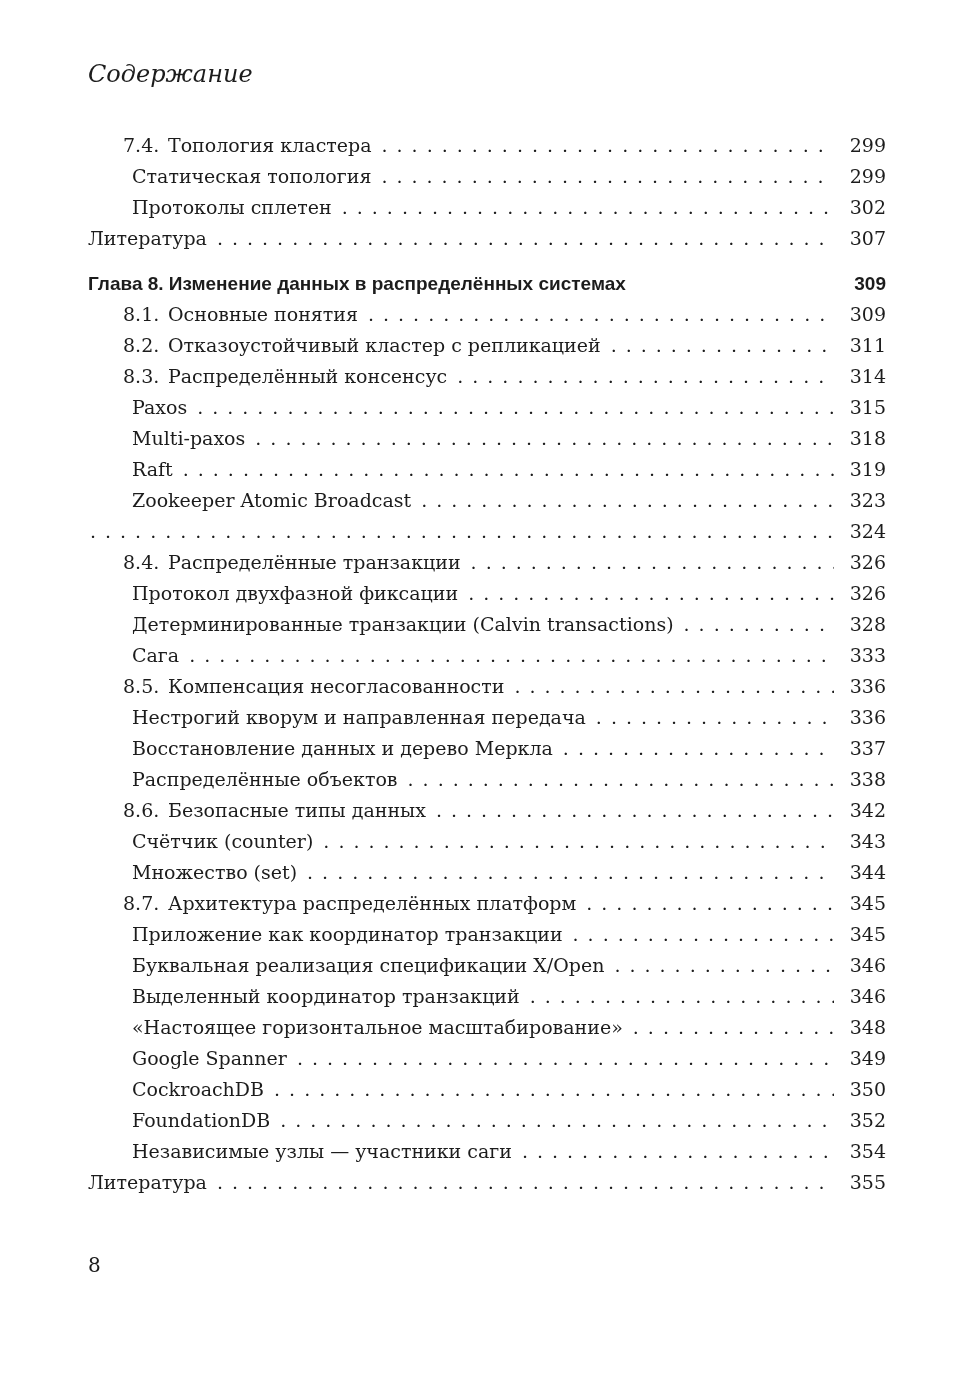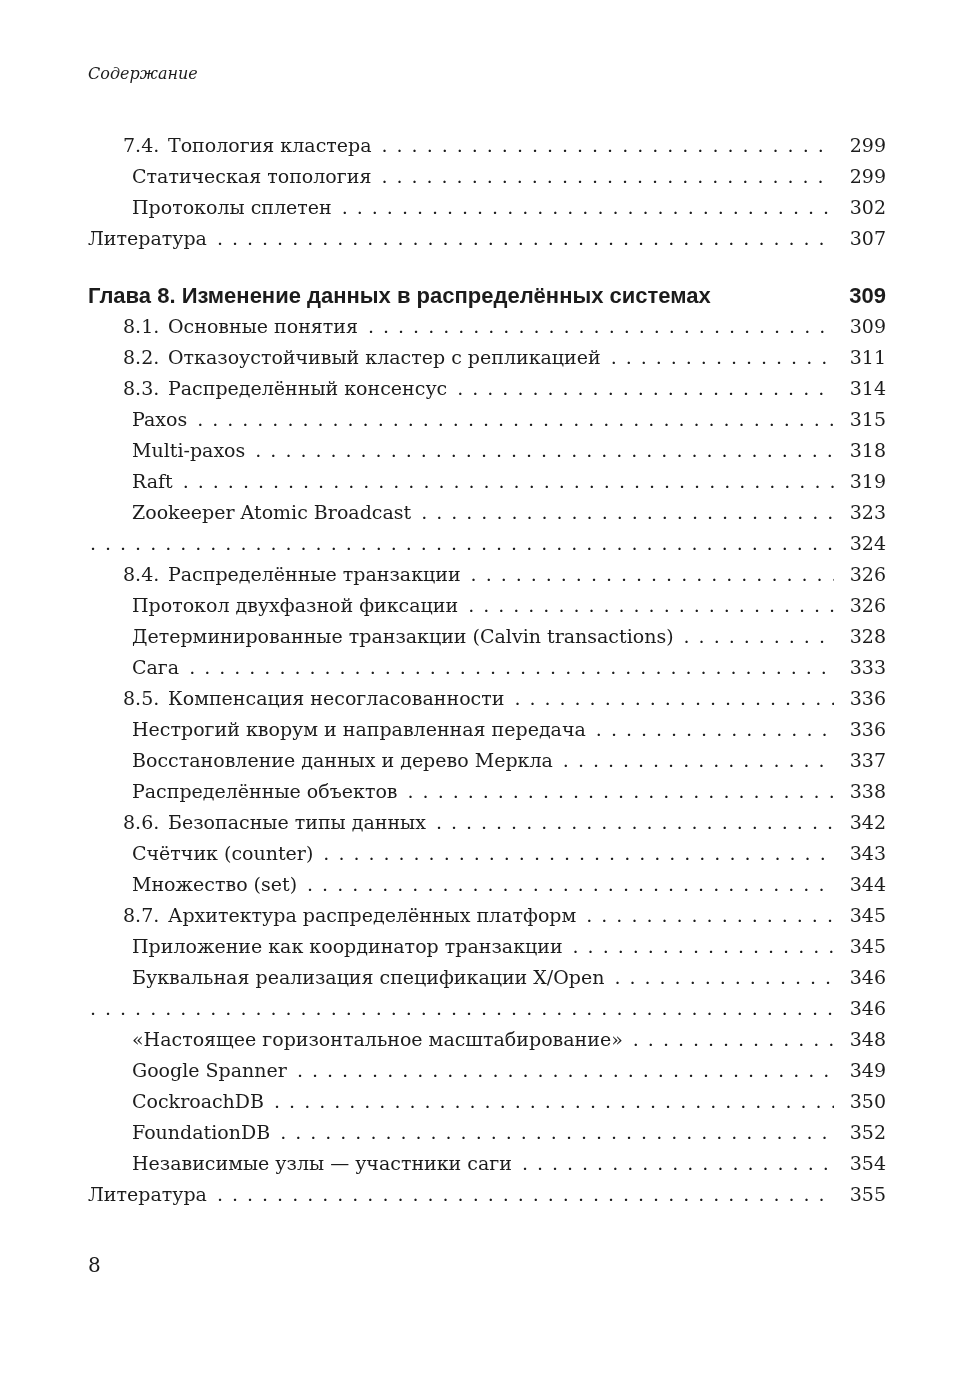--- a/index.html
+++ b/index.html
@@ -15,21 +15,21 @@
     font-family: "DejaVu Serif", "Liberation Serif", serif;
     color: #1c1c1c;
     overflow: hidden;
     box-sizing: border-box;
   }
   .content {
     padding: 62px 88px 0 88px;
   }
   .running-header {
     font-style: italic;
-    font-size: 16px;
+    font-size: 24px;
     line-height: 24px;
   }
   .toc {
     margin-top: 44px;
     font-size: 19px;
   }
   .row {
     display: flex;
     height: 31px;
     line-height: 31px;
@@ -54,24 +54,24 @@
     margin: 0 6px 0 2px;
     color: #1c1c1c;
   }
   .row .spacer { flex: 1 1 auto; }
   .row .pageno {
     flex: none;
     width: 46px;
     text-align: right;
   }
   .row.chapter {
-    margin-top: 26px;
+    margin-top: 14px;
     font-family: "Liberation Sans", "DejaVu Sans", sans-serif;
     font-weight: 700;
-    font-size: 22px;
+    font-size: 19px;
   }
   .footer-pagenum {
     position: absolute;
     left: 88px;
     top: 1250px;
     font-size: 20px;
     line-height: 31px;
   }
 </style>
 </head>
@@ -217,20 +217,21 @@
           <span class="title">Приложение как координатор транзакции</span>
           <span class="dots">........................................................................................................................</span>
           <span class="pageno">345</span>
         </div>
         <div class="row lvl2">
           <span class="title">Буквальная реализация спецификации X/Open</span>
           <span class="dots">........................................................................................................................</span>
           <span class="pageno">346</span>
         </div>
         <div class="row lvl2">
+          <span class="title">Выделенный координатор транзакций</span>
           <span class="dots">........................................................................................................................</span>
           <span class="pageno">346</span>
         </div>
         <div class="row lvl2">
           <span class="title">«Настоящее горизонтальное масштабирование»</span>
           <span class="dots">........................................................................................................................</span>
           <span class="pageno">348</span>
         </div>
         <div class="row lvl2">
           <span class="title">Google Spanner</span>

